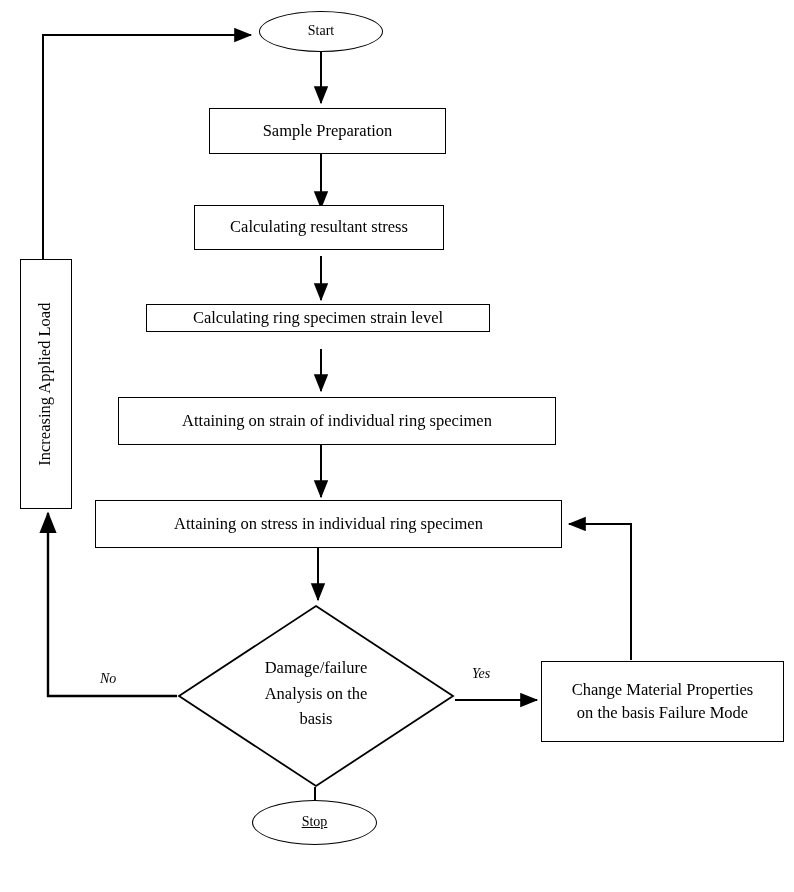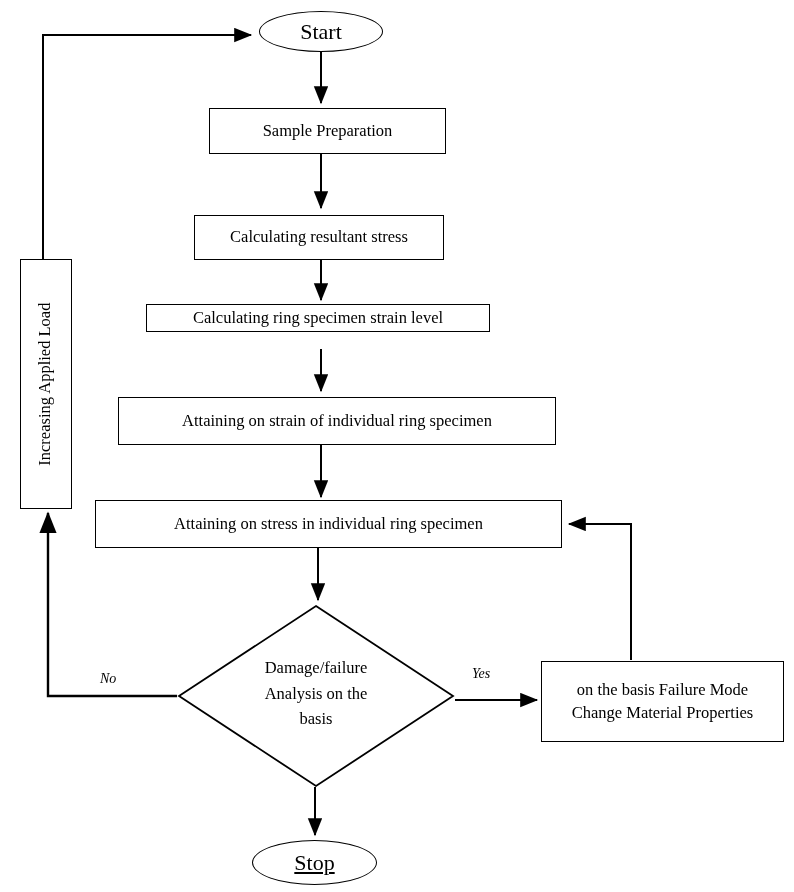--- a/index.html
+++ b/index.html
@@ -34,21 +34,21 @@
     background: #ffffff;
     line-height: 1.35;
   }
   .proc {
     border: 1.6px solid #000000;
     font-size: 16.5px;
   }
   .terminator {
     border: 1.5px solid #000000;
     border-radius: 50%;
-    font-size: 22px;
+    font-size: 14px;
   }
   .vert-label {
     border: 1.6px solid #000000;
     font-size: 16.5px;
     background: #ffffff;
   }
   .vert-label > span {
     display: block;
     transform: rotate(-90deg);
     white-space: nowrap;
@@ -111,21 +111,21 @@
   </svg>
 
   <div class="node terminator" style="left:259px; top:11px; width:124px; height:41px;">
     <span>Start</span>
   </div>
 
   <div class="node proc" style="left:209px; top:108px; width:237px; height:46px;">
     <span>Sample Preparation</span>
   </div>
 
-  <div class="node proc" style="left:194px; top:215px; width:250px; height:45px;text-align:right;">
+  <div class="node proc" style="left:194px; top:205px; width:250px; height:45px;text-align:right;">
     <span>Calculating resultant stress</span>
   </div>
 
   <div class="node proc" style="left:146px; top:304px; width:344px; height:28px;">
     <span>Calculating ring specimen strain level</span>
   </div>
 
   <div class="node proc" style="left:104px; top:397px; width:438px; height:48px;margin-left:14px;">
     <span>Attaining on strain of individual ring specimen</span>
   </div>
@@ -139,28 +139,28 @@
       <polygon points="139,2 276,92 139,182 2,92" fill="#ffffff" stroke="#000000" stroke-width="1.8"></polygon>
     </svg>
     <div class="diamond-text" style="left:0; top:51px; width:278px;">
       <span class="two-line">Damage/failure</span>
       <span class="two-line">Analysis on the</span>
       <span class="two-line">basis</span>
     </div>
   </div>
 
   <div class="node proc" style="left:541px; top:661px; width:243px; height:81px; flex-direction:column;">
+    <span class="two-line">Change Material Properties</span>
     <span class="two-line">on the basis Failure Mode</span>
-    <span class="two-line">Change Material Properties</span>
   </div>
 
   <div class="node vert-label" style="left:20px; top:259px; width:52px; height:250px;">
     <span>Increasing Applied Load</span>
   </div>
 
-  <div class="node terminator" style="left:252px; top:840px; width:125px; height:45px;text-decoration:underline;">
+  <div class="node terminator" style="left:252px; top:800px; width:125px; height:45px;text-decoration:underline;">
     <span>Stop</span>
   </div>
 
   <div class="edge-label" style="left:100px; top:671px;">No</div>
   <div class="edge-label" style="left:472px; top:666px;">Yes</div>
 
 </div>
 
 </body></html>

